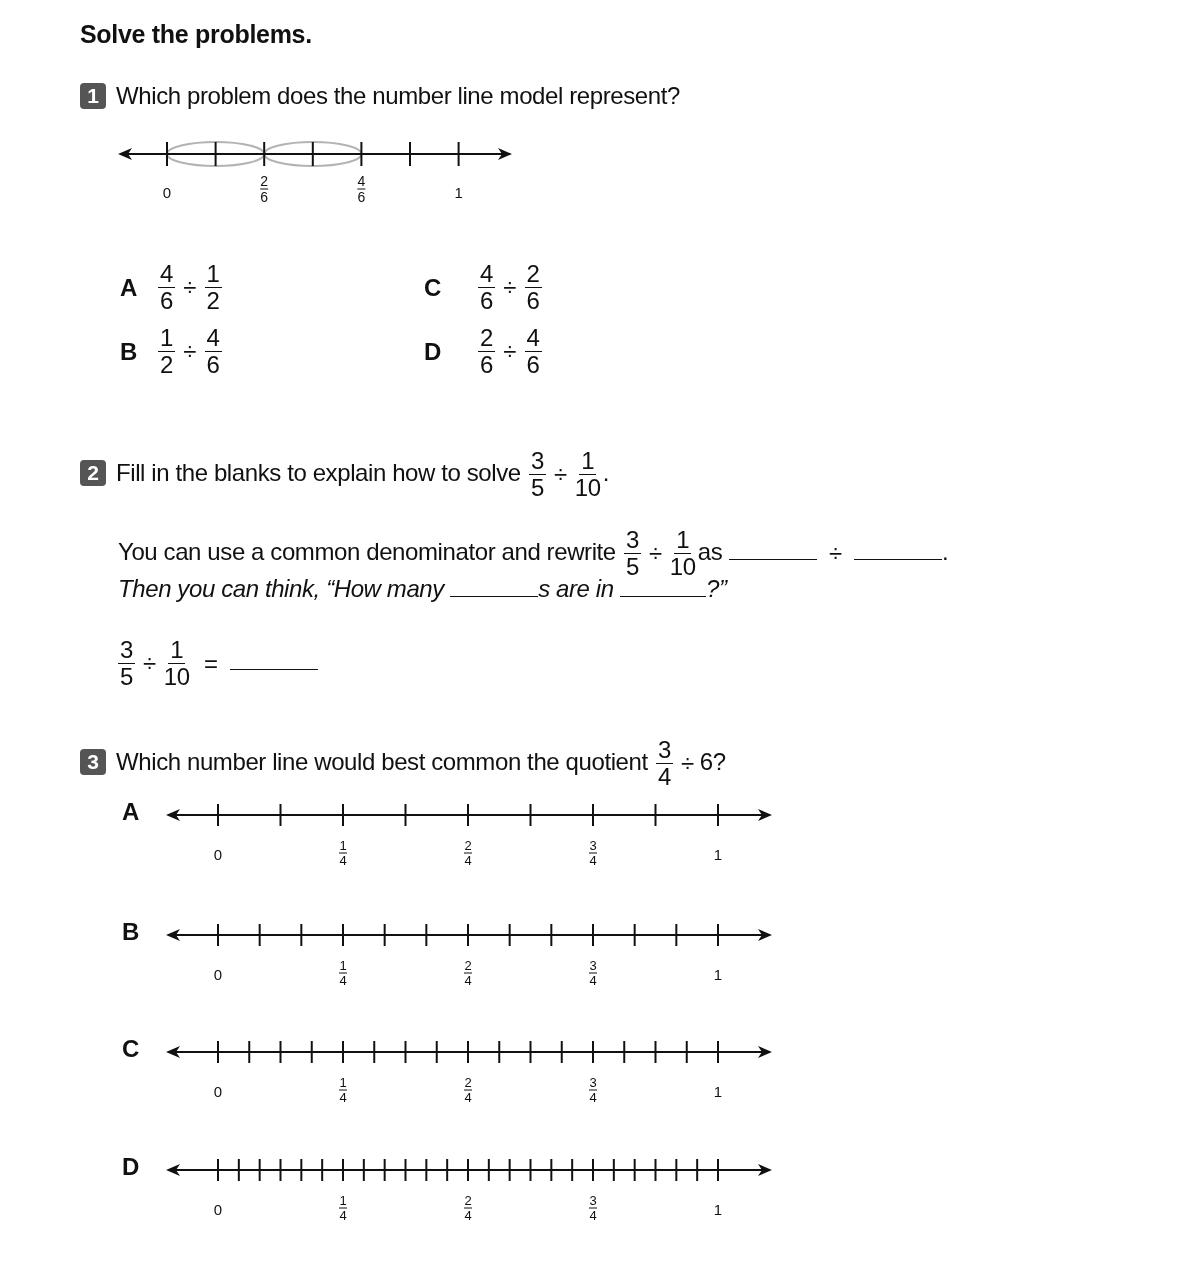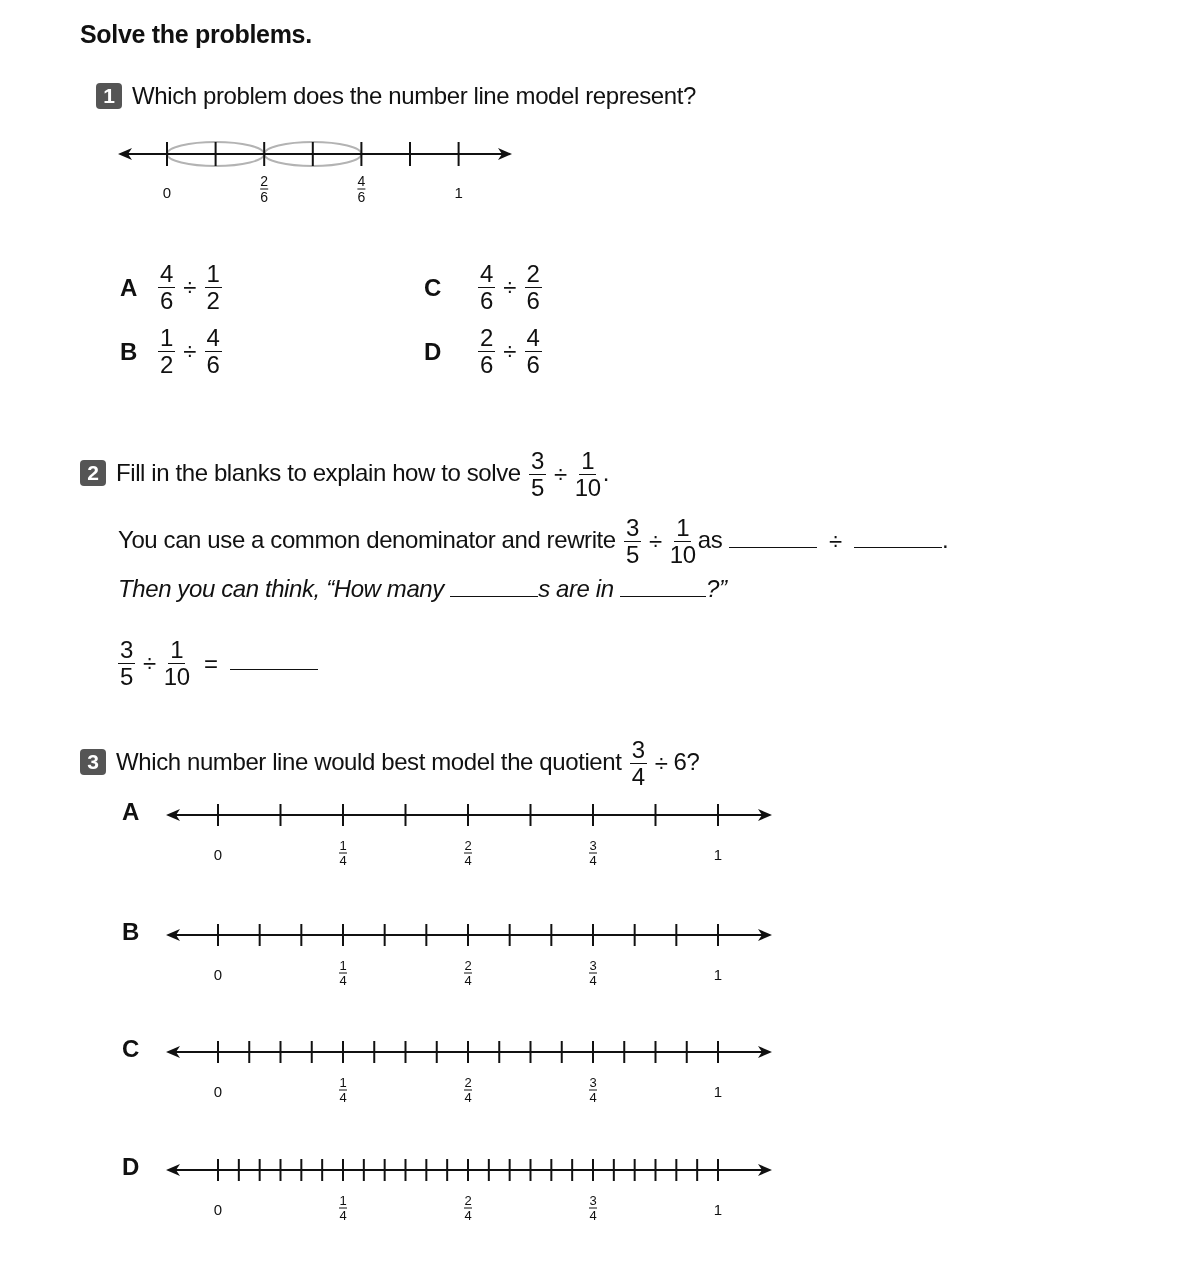--- a/index.html
+++ b/index.html
@@ -20,21 +20,21 @@
   .op { display: inline-block; margin: 0 6px; vertical-align: middle; }
   .blank { display: inline-block; border-bottom: 1.5px solid #111; height: 22px; vertical-align: baseline; }
   .nl-letter { font-weight: bold; font-size: 24px; }
   svg text { font-family: "Liberation Sans", sans-serif; }
 </style>
 </head>
 <body>
 
 <div class="abs title">Solve the problems.</div>
 
-<div class="abs q" style="left:96px; top:82px;">
+<div class="abs q" style="left:80px; top:82px;">
   <span class="badge" style="background: rgb(85, 85, 85);">1</span><span>Which problem does the number line model represent?</span>
 </div>
 
 <svg class="abs" id="nl1" style="left:110px; top:130px;" width="420" height="90">
     <ellipse cx="105.6" cy="24" rx="48.599999999999994" ry="12" fill="none" stroke="#b3b3b3" stroke-width="2"></ellipse>
     <ellipse cx="202.8" cy="24" rx="48.60000000000001" ry="12" fill="none" stroke="#b3b3b3" stroke-width="2"></ellipse>
     <line x1="14" y1="24" x2="396" y2="24" stroke="#111" stroke-width="2"></line>
     <path d="M8,24 L22,18 L18,24 L22,30 Z" fill="#111"></path>
     <path d="M402,24 L388,18 L392,24 L388,30 Z" fill="#111"></path>
     <line x1="57" x2="57" y1="12" y2="36" stroke="#111" stroke-width="2"></line>
@@ -93,21 +93,21 @@
   <span class="badge" style="background: rgb(85, 85, 85);">2</span><span>Fill in the blanks to explain how to solve</span>
   <span class="frac">
       <span class="n">3</span>
       <span class="d">5</span>
     </span><span class="op">÷</span><span class="frac">
       <span class="n">1</span>
       <span class="d">10</span>
     </span><span>.</span>
 </div>
 
-<div class="abs q" style="left:118px; top:516px;">
+<div class="abs q" style="left:118px; top:528px;">
   <span>You can use a common denominator and rewrite</span>
   <span class="frac">
       <span class="n">3</span>
       <span class="d">5</span>
     </span><span class="op">÷</span><span class="frac">
       <span class="n">1</span>
       <span class="d">10</span>
     </span><span>as</span>
   <span class="blank" style="width:88px;"></span>
   <span class="op">÷</span>
@@ -126,21 +126,21 @@
       <span class="d">5</span>
     </span><span class="op">÷</span><span class="frac">
       <span class="n">1</span>
       <span class="d">10</span>
     </span>
   <span class="op">=</span>
   <span class="blank" style="width:88px;"></span>
 </div>
 
 <div class="abs q" style="left:80px; top:738px;">
-  <span class="badge" style="background: rgb(85, 85, 85);">3</span><span>Which number line would best model the quotient</span>
+  <span class="badge" style="background: rgb(85, 85, 85);">3</span><span>Which number line would best common the quotient</span>
   <span class="frac">
       <span class="n">3</span>
       <span class="d">4</span>
     </span><span class="op">÷</span><span>6</span><span>?</span>
 </div>
 
 <div id="p3lines">
     <div class="abs" style="left: 110px; top: 795px;">
       <div class="abs nl-letter" style="left: 12px; top: 3px;">A</div>
       <svg width="680" height="80" style="position: absolute; left: 0px; top: 0px;">

